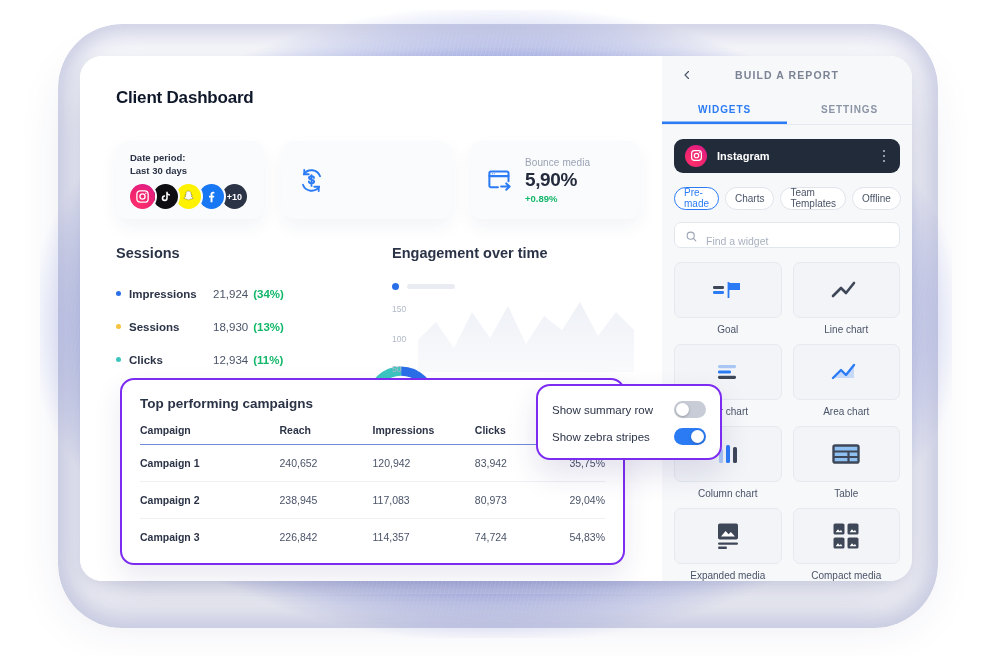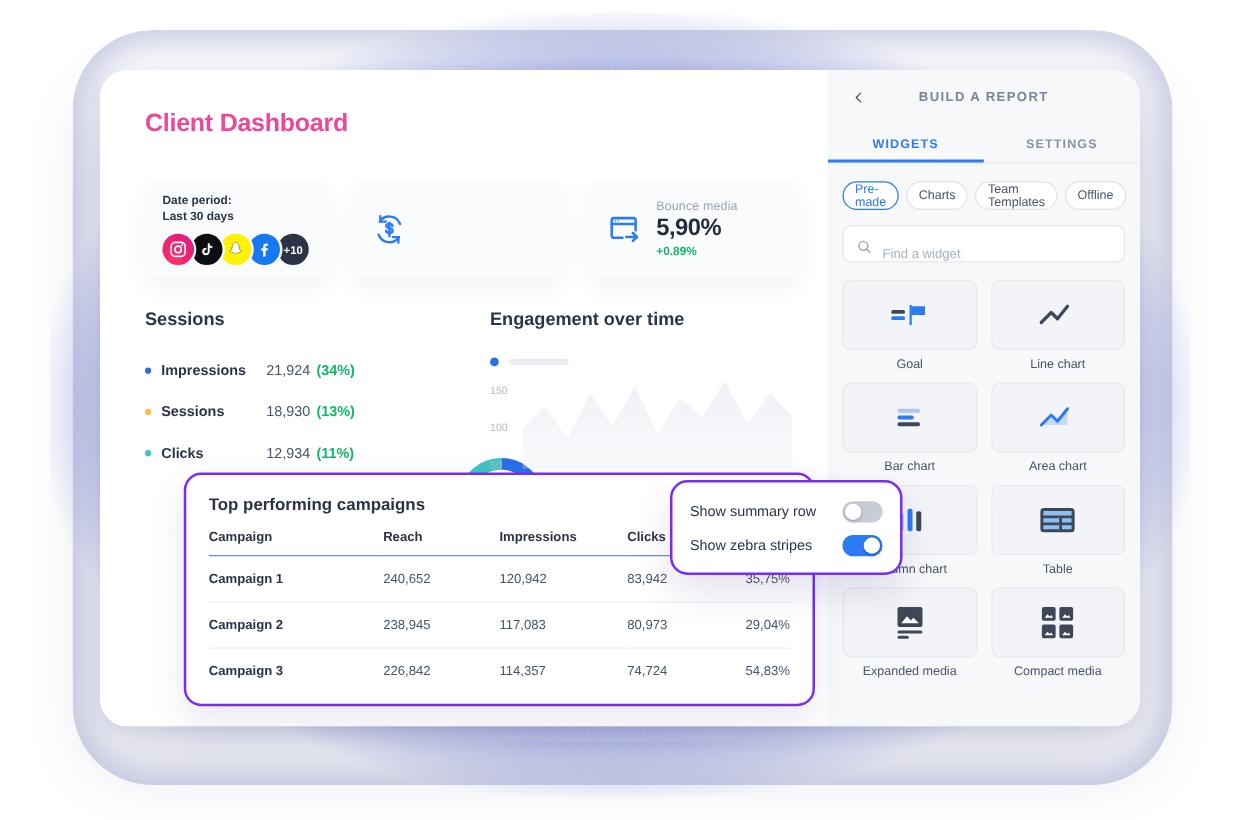--- a/index.html
+++ b/index.html
@@ -50,21 +50,21 @@
   
   .app-card {
     position:absolute; left:80px; top:56px; width:832px; height:525px;
     background:#ffffff; border-radius:22px;
     box-shadow: 0 26px 58px rgba(40,48,120,.20), 0 4px 14px rgba(40,48,120,.10);
     overflow:hidden; display:flex;
   }
 
   
   .dash { position:relative; width:582px; height:100%; background:#fff; padding:32px 0 0 36px; }
-  .dash-title { font-size:20px; font-weight:700; color:#ec4899; letter-spacing:-.2px; }
+  .dash-title { font-size:17px; font-weight:700; color:#0f172a; letter-spacing:-.2px; }
 
   .kpi-row { display:flex; gap:18px; margin-top:33px; }
   .kpi {
     background:#fafbfc; border-radius:12px; height:78px;
     box-shadow: 0 8px 18px rgba(45,55,110,.055);
     display:flex; align-items:center;
   }
   .kpi.date { width:148px; padding:0 14px; }
   .kpi.metric { width:170px; padding:0 14px; gap:11px; }
   .date-label { font-size:9.5px; font-weight:700; color:#2b3347; line-height:13px; }
@@ -116,21 +116,21 @@
   .sw { width:32px; height:17px; border-radius:10px; position:relative; }
   .sw i { position:absolute; top:2px; width:13px; height:13px; border-radius:50%; background:#fff;
           box-shadow:0 1px 3px rgba(0,0,0,.25); }
   .sw.off { background:#c7ccd6; } .sw.off i { left:2px; }
   .sw.on  { background:#2b7bf5; } .sw.on  i { right:2px; }
 
   
   .camp {
     position:absolute; left:120px; top:378px; width:505px; height:187px;
     background:#fff; border:2px solid #7c2bf0; border-radius:14px;
-    box-shadow:0 12px 28px rgba(50,40,120,.10); z-index:20; padding:16px 18px 0 18px;margin-left:27px;
+    box-shadow:0 12px 28px rgba(50,40,120,.10); z-index:20; padding:16px 18px 0 18px;
   }
   .camp-title { font-size:13.5px; font-weight:700; color:#2b3347; }
   table.camp-tbl { width:100%; border-collapse:collapse; margin-top:13px; }
   table.camp-tbl th {
     font-size:10.5px; font-weight:700; color:#2b3347; text-align:left;
     padding:0 0 8px 0; border-bottom:1.5px solid #6e8bd8;
   }
   table.camp-tbl td { font-size:10.5px; color:#4a5468; padding:12px 0; border-bottom:1px solid #eef0f4; }
   table.camp-tbl tr:last-child td { border-bottom:none; }
   table.camp-tbl td.name { font-weight:700; color:#2b3347; }
@@ -342,20 +342,35 @@
             </svg>
         </div>
         <div class="side-title">BUILD A REPORT</div>
       </div>
 
       <div class="tabs">
         <div class="tab active">WIDGETS</div>
         <div class="tab">SETTINGS</div>
       </div>
 
+      <div class="ig-card">
+        <span class="ig-badge">
+          <svg width="13" height="13" viewBox="0 0 24 24" fill="none" stroke="#fff" stroke-width="2.2">
+            <rect x="3" y="3" width="18" height="18" rx="5.2"></rect>
+              <circle cx="12" cy="12" r="4.1"></circle>
+            <circle cx="17.3" cy="6.7" r="1.15" fill="#fff" stroke="none"></circle>
+          </svg>
+        </span>
+        <span class="ig-name">Instagram</span>
+        <span class="kebab">
+            <span></span>
+            <span></span>
+            <span></span>
+          </span>
+      </div>
 
       <div class="chips">
         <div class="chip active">Pre-made</div>
         <div class="chip">Charts</div>
         <div class="chip">Team Templates</div>
         <div class="chip">Offline</div>
       </div>
 
       <div class="search">
         <span>

